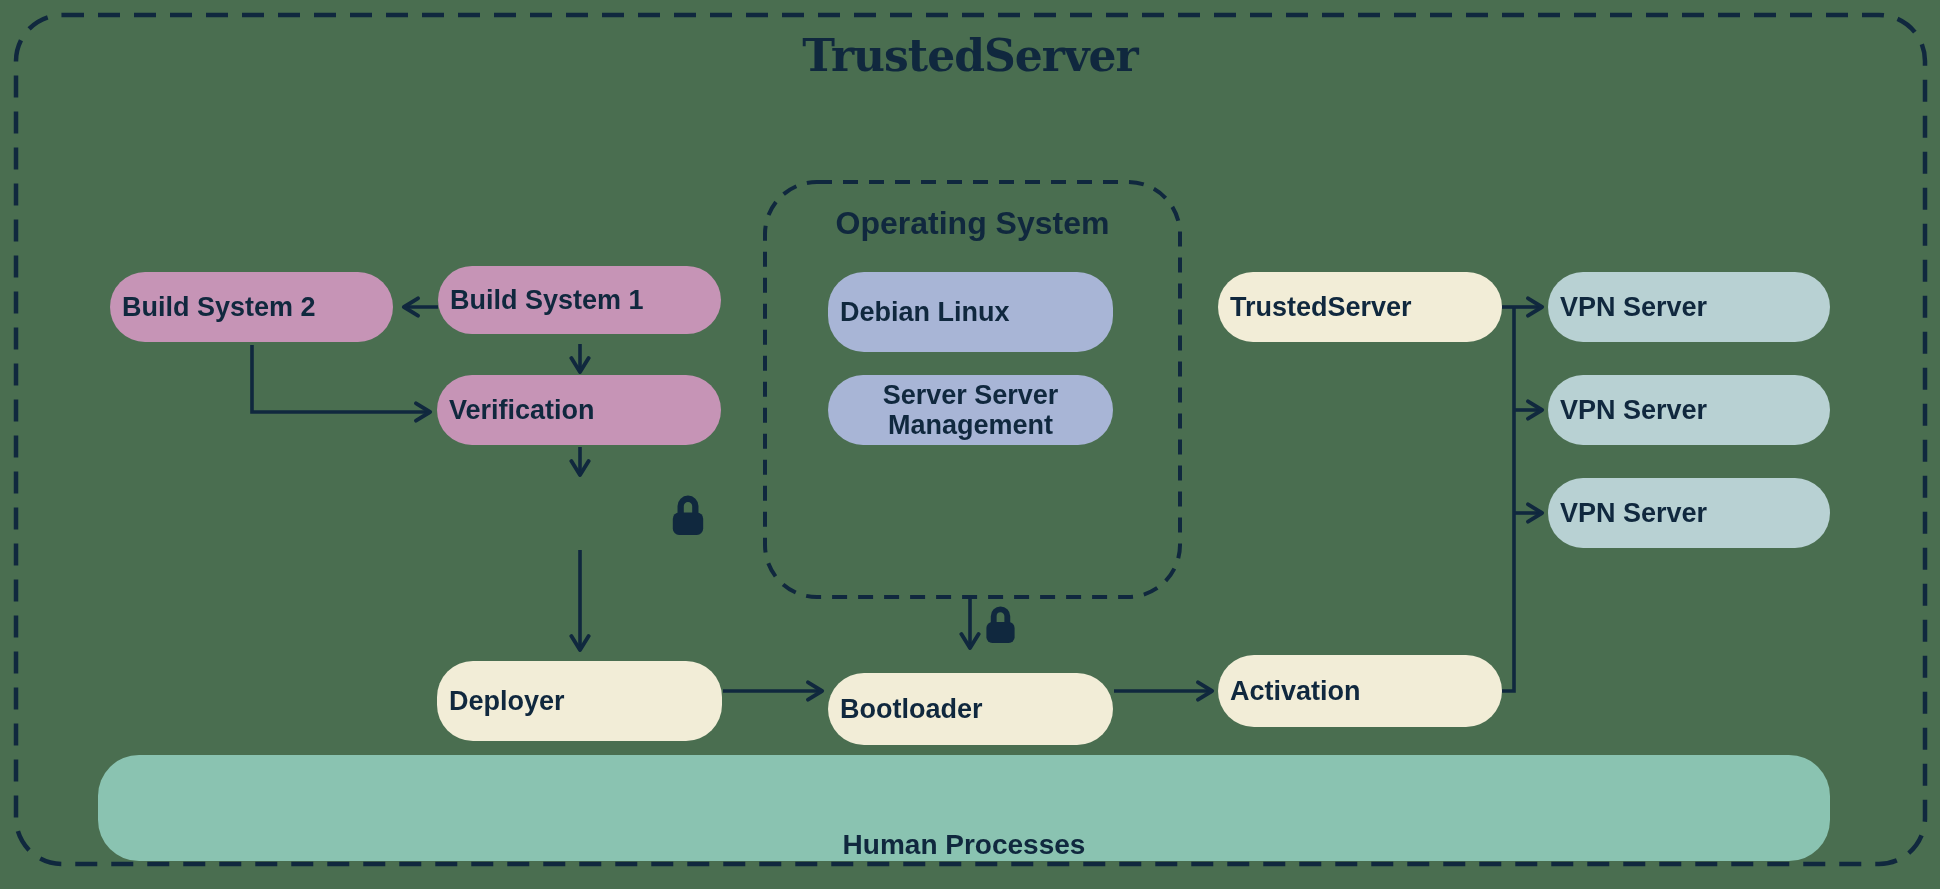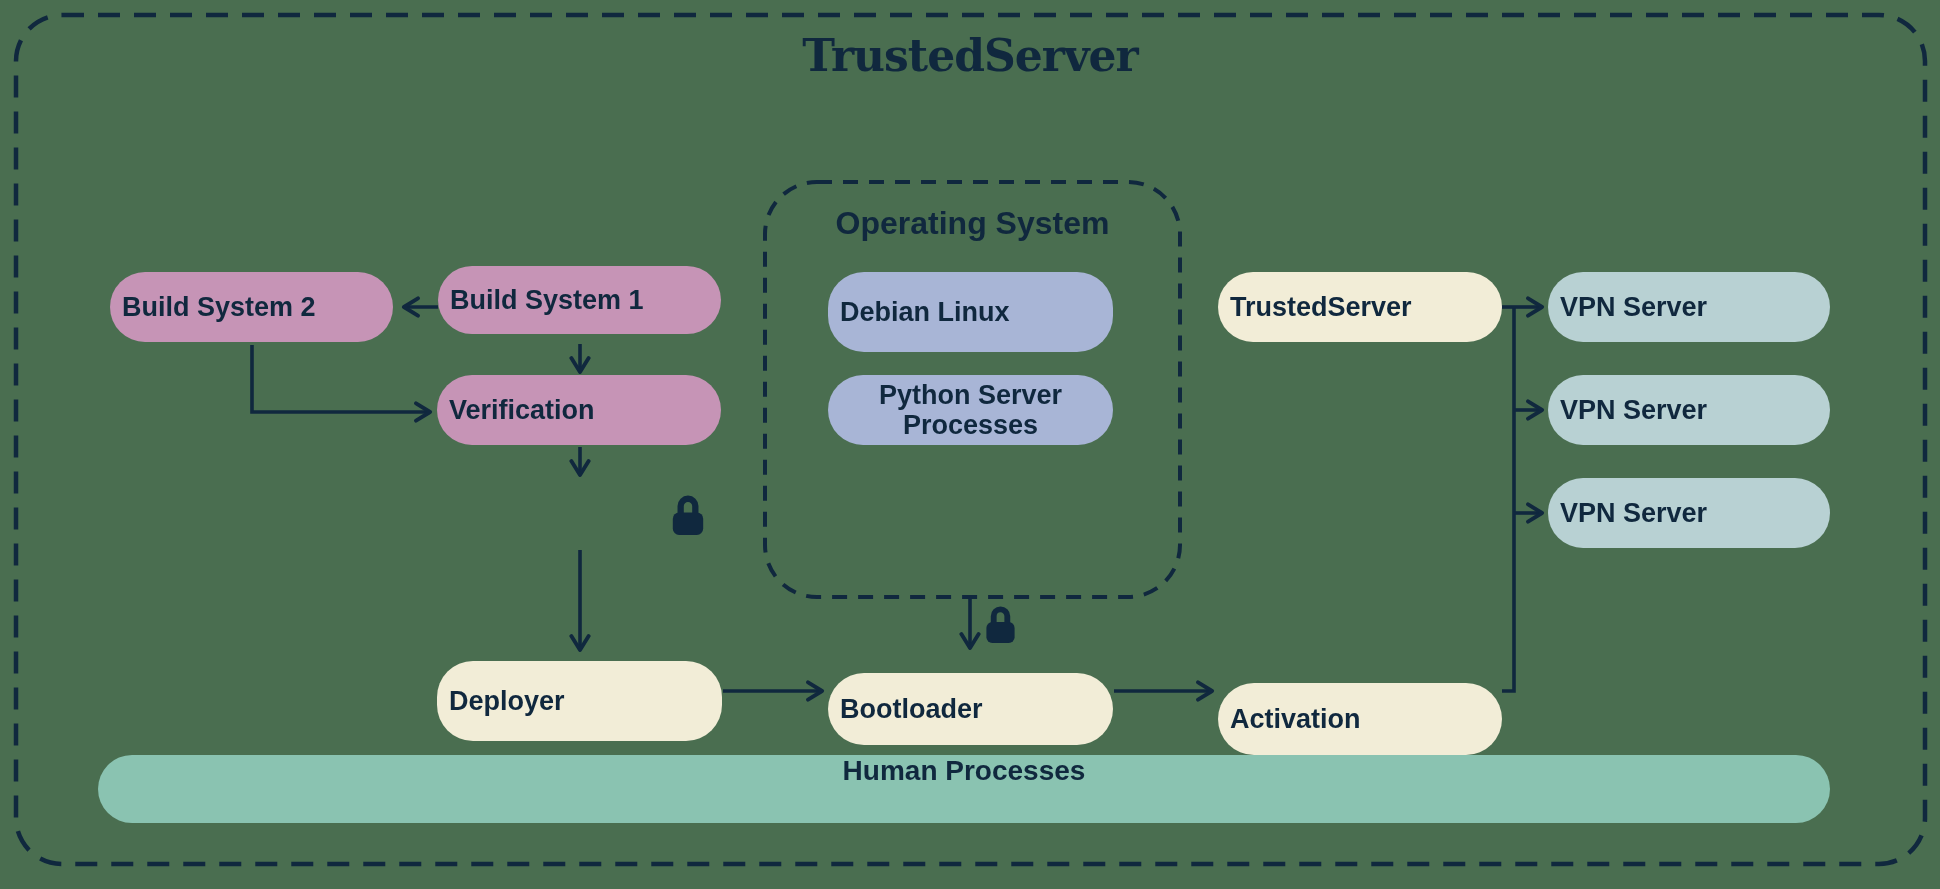--- a/index.html
+++ b/index.html
@@ -30,34 +30,34 @@
     font-weight:700;font-size:27px;line-height:1.12;
     text-align:center;
     color:var(--ink,#10283e);
     padding:0 12px;box-sizing:border-box;
   }
   .pink{background:var(--pink,#c694b6);}
   .peri{background:var(--peri,#a8b5d6);}
   .cream{background:var(--cream,#f2edd7);}
   .teal{background:var(--teal,#b8d1d3);}
   .human-bar{
-    position:absolute;left:98px;top:755px;width:1732px;height:68px;
+    position:absolute;left:98px;top:755px;width:1732px;height:106px;
     background:var(--human,#8ac3b1);
     border-radius:41px;
-    display:flex;align-items:flex-start;justify-content:center;
+    display:flex;align-items:flex-end;justify-content:center;
     font-weight:700;font-size:28px;color:var(--ink,#10283e);
   }
   
   .n-bs2{left:110px;top:272px;width:283px;height:70px;}
   .n-bs1{left:438px;top:266px;width:283px;height:68px;}
   .n-ver{left:437px;top:375px;width:284px;height:70px;}
   .n-sig{left:437px;top:478px;width:285px;height:70px;}
   .n-dep{left:437px;top:661px;width:285px;height:80px;}
   .n-boot{left:828px;top:673px;width:285px;height:72px;}
-  .n-act{left:1218px;top:655px;width:284px;height:72px;margin-top:28px;}
+  .n-act{left:1218px;top:655px;width:284px;height:72px;}
   .n-orc{left:1218px;top:272px;width:284px;height:70px;}
   .n-deb{left:828px;top:272px;width:285px;height:80px;}
   .n-py{left:828px;top:375px;width:285px;height:70px;}
   .n-vpnp{left:828px;top:478px;width:285px;height:70px;}
   .n-vs1{left:1548px;top:272px;width:282px;height:70px;}
   .n-vs2{left:1548px;top:375px;width:282px;height:70px;}
   .n-vs3{left:1548px;top:478px;width:282px;height:70px;}
   .lock{position:absolute;}
   .lock-signing{left:669px;top:493px;}
   .lock-bootloader{left:983px;top:604px;}
@@ -108,21 +108,21 @@
   </div>
   <div class="pill pink n-ver">
     <span>Verification</span>
   </div>
 
   <div class="group-title">Operating System</div>
   <div class="pill peri n-deb">
     <span>Debian Linux</span>
   </div>
   <div class="pill peri n-py">
-    <span>Python Server Processes</span>
+    <span>Server Server Management</span>
   </div>
 
   <div class="pill cream n-dep">
     <span>Deployer</span>
   </div>
   <div class="pill cream n-boot">
     <span>Bootloader</span>
   </div>
   <div class="pill cream n-act">
     <span>Activation</span>

